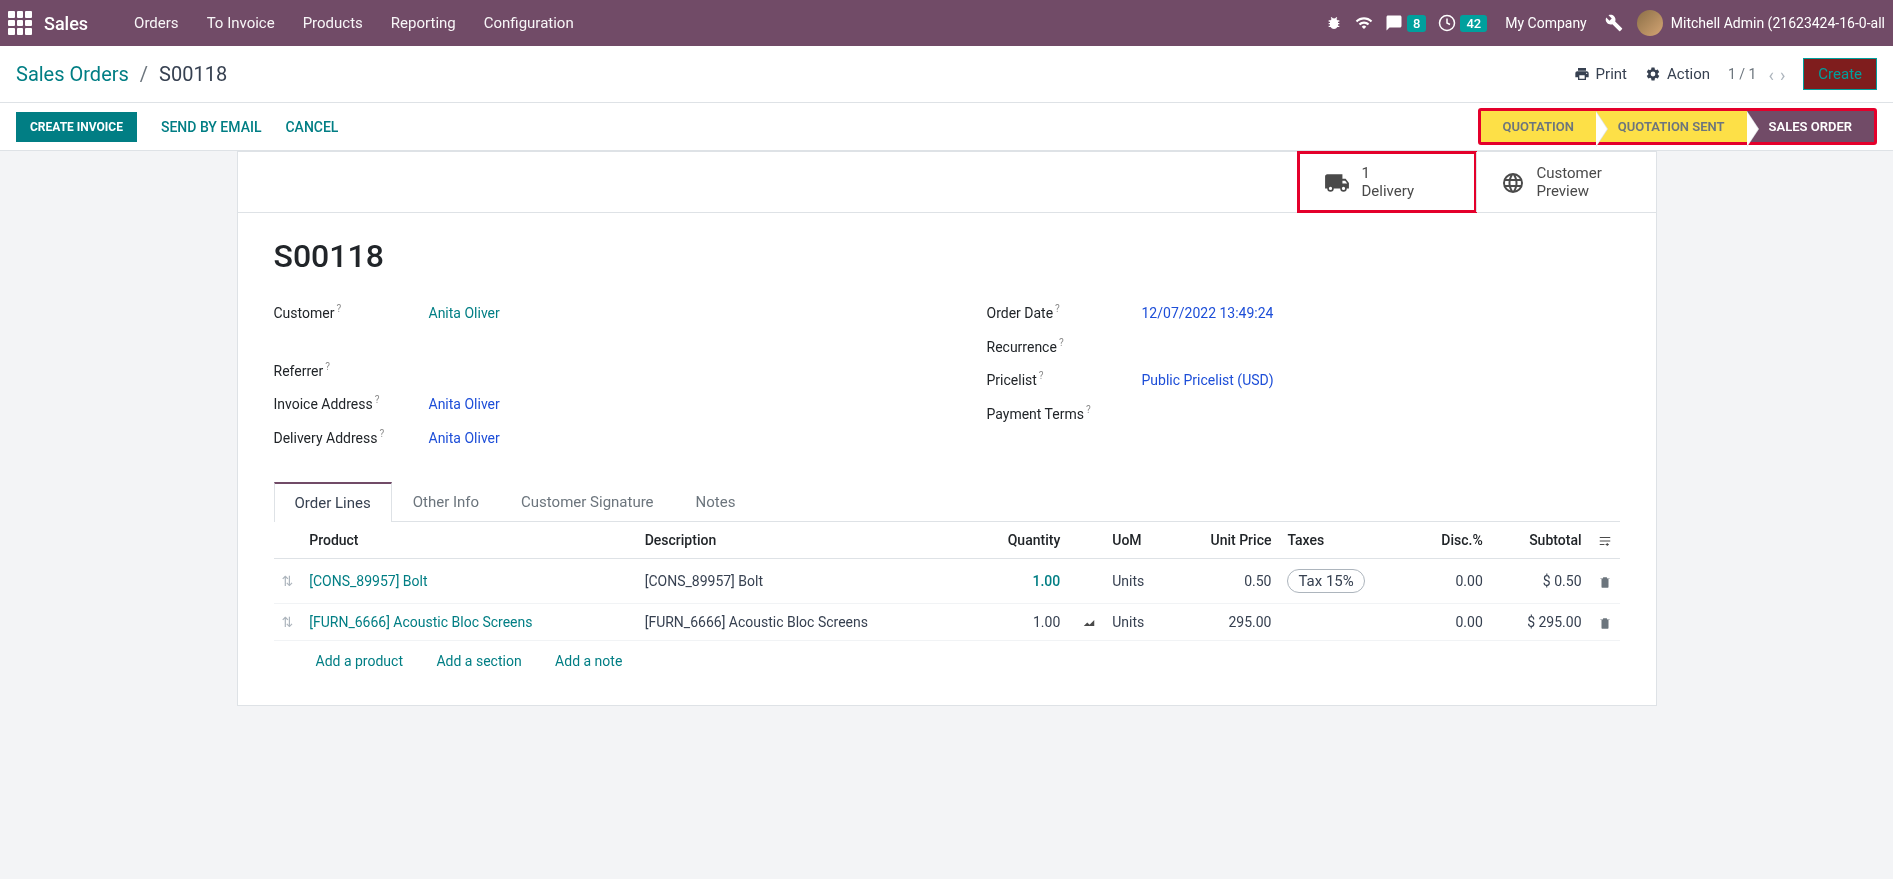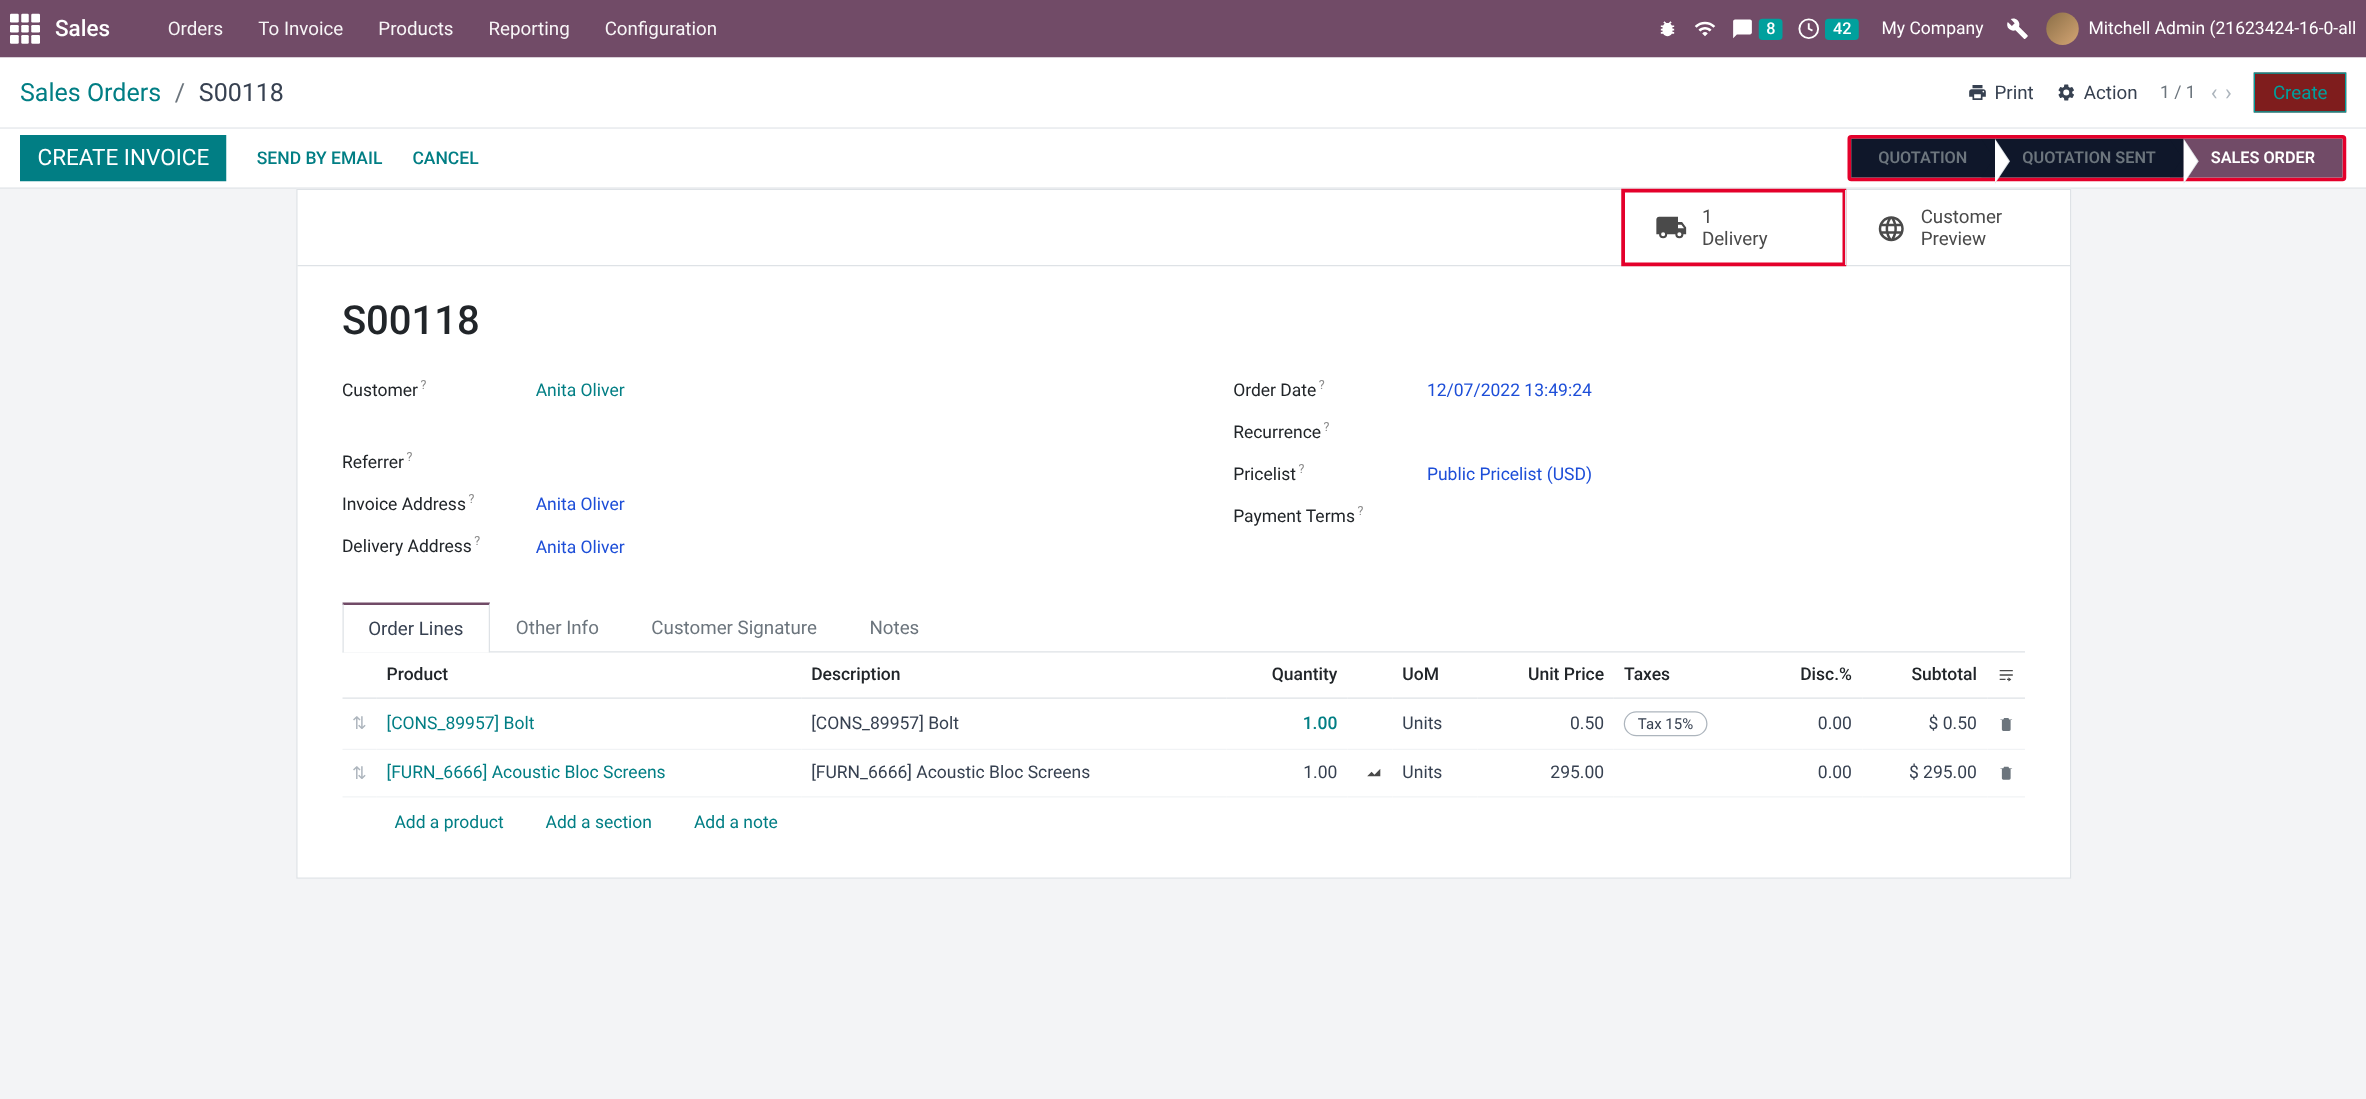--- a/index.html
+++ b/index.html
@@ -27,27 +27,27 @@
 .breadcrumb .leaf { color: #374151; }
 .cp-right { display: flex; align-items: center; gap: 18px; }
 .cp-btn { display: flex; align-items: center; gap: 6px; cursor: pointer; color: #374151; font-size: 15px; }
 .pager { display: flex; align-items: center; gap: 12px; color: #6c757d; }
 .pager-arrows { display: flex; gap: 6px; }
 .pager-arrows span { cursor: pointer; color: #adb5bd; font-size: 18px; }
 .create-btn { border: 1px solid #00a09d; color: #00a09d; background: #7f1d1d; padding: 6px 14px; cursor: pointer; font-size: 15px; }
 
 
 .action-bar { background: #fff; border-bottom: 1px solid #dee2e6; display: flex; align-items: center; padding: 0 16px; height: 48px; }
-.action-bar .btn-primary { background: #017e84; color: #fff; border: none; padding: 8px 14px; font-weight: 400; cursor: pointer; margin-right: 24px; font-size: 18px; }
+.action-bar .btn-primary { background: #017e84; color: #fff; border: none; padding: 8px 14px; font-weight: 700; cursor: pointer; margin-right: 24px; font-size: 12px; }
 .action-bar .btn-link { background: none; border: none; color: #017e84; cursor: pointer; margin-right: 24px; font-weight: 500; font-size: 14px; }
 .action-bar .spacer { flex: 1; }
 
 
 .status-bar { display: flex; border: 3px solid #e4002b; border-radius: 3px; }
-.status-item { padding: 8px 22px; background: #0f172a; color: #6c757d; font-weight: 600; font-size: 13px; position: relative; cursor: pointer; }
+.status-item { padding: 8px 22px; background: #fde047; color: #6c757d; font-weight: 600; font-size: 13px; position: relative; cursor: pointer; }
 .status-item.active { background: #714B67; color: #fff; }
 .status-item:not(:last-child)::after {
   content: ''; position: absolute; right: -10px; top: 0; bottom: 0; width: 20px;
   background: inherit; clip-path: polygon(0 0, 50% 50%, 0 100%, 50% 100%, 100% 50%, 50% 0);
   border-right: 1px solid #dee2e6;
 }
 .status-item:not(:last-child)::before {
   content: ''; position: absolute; right: -12px; top: 0; width: 0; height: 0;
   border-top: 18px solid transparent; border-bottom: 18px solid transparent; border-left: 12px solid #dee2e6;
   z-index: 1;
@@ -86,21 +86,21 @@
 .tab.active { border-color: #dee2e6; background: #fff; color: #374151; border-top: 2px solid #714B67; }
 
 
 .order-table { width: 100%; border-collapse: collapse; margin-top: 0; }
 .order-table th { text-align: left; padding: 10px 8px; border-bottom: 1px solid #dee2e6; font-weight: 500; color: #212529; }
 .order-table th.num, .order-table td.num { text-align: right; }
 .order-table td { padding: 10px 8px; border-bottom: 1px solid #f1f3f5; vertical-align: middle; }
 .order-table .handle { color: #adb5bd; cursor: grab; width: 20px; text-align: center; }
 .product-link { color: #017e84; cursor: pointer; }
 .qty-link { color: #017e84; font-weight: 500; }
-.tax-pill { border: 1px solid #adb5bd; border-radius: 12px; padding: 2px 10px; font-size: 12px; display: inline-block; }
+.tax-pill { border: 1px solid #adb5bd; border-radius: 12px; padding: 2px 10px; font-size: 15px; display: inline-block; }
 .trash { color: #6c757d; cursor: pointer; }
 .chart-icon { color: #4a4a4a; margin-left: 6px; }
 .gear-small { color: #4a4a4a; cursor: pointer; }
 .add-links { padding: 12px 8px 12px 32px; }
 .add-links span { color: #017e84; cursor: pointer; margin-right: 20px; margin-left: 10px; }
 
 svg { display: inline-block; vertical-align: middle; }
 </style>
 </head>
 <body>

